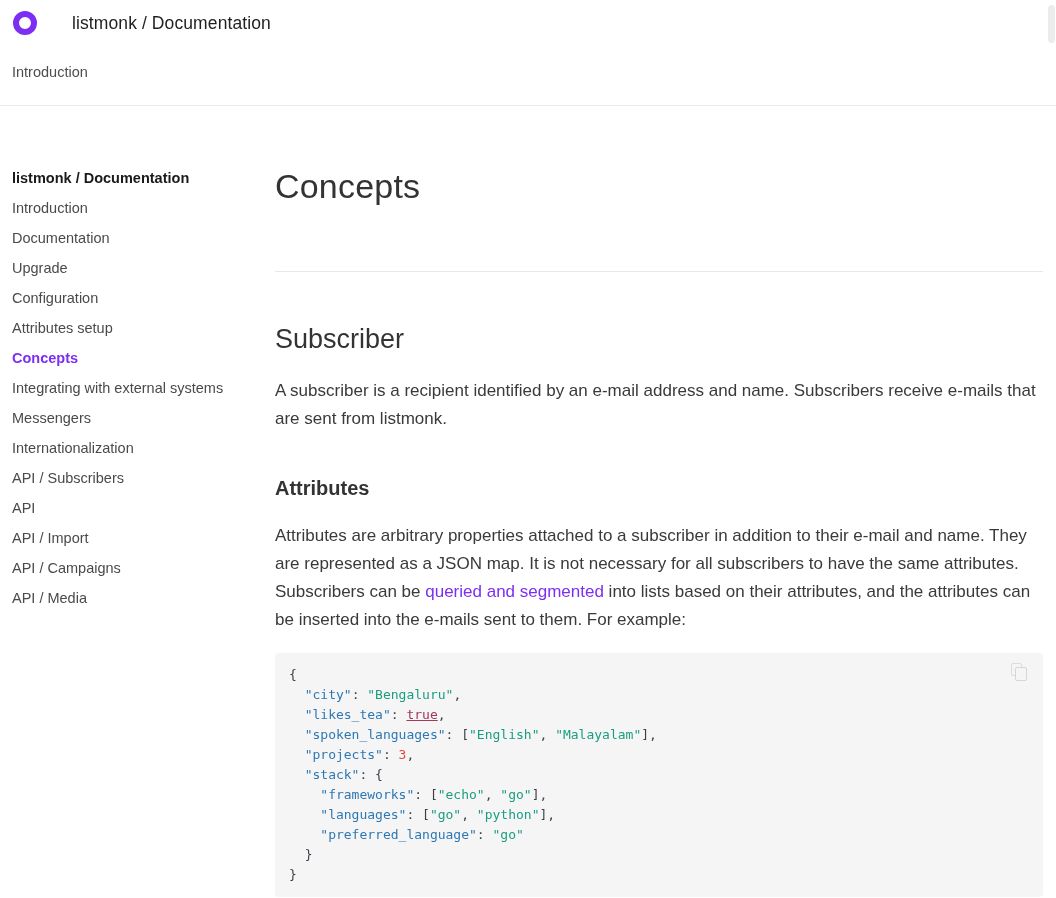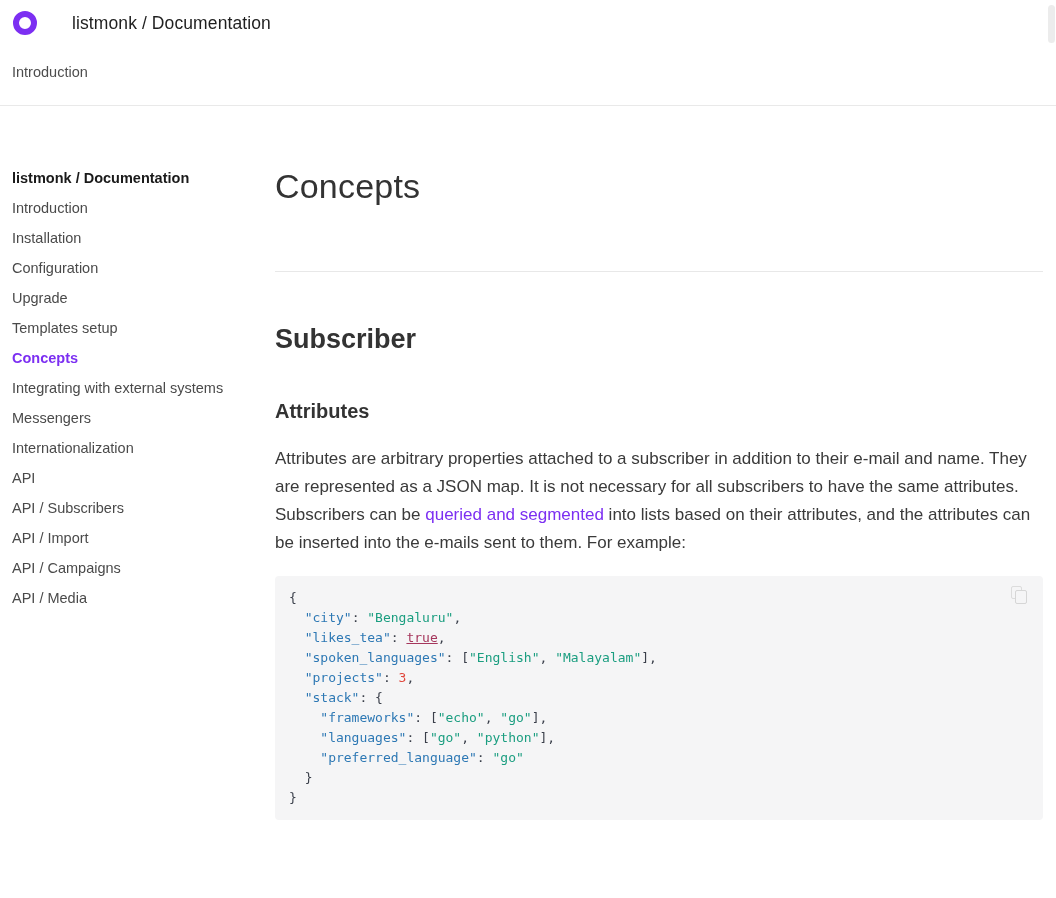--- a/index.html
+++ b/index.html
@@ -47,21 +47,21 @@
   
   main.content { flex: 1 1 auto; padding: 0 13px 14px 0; }
   .page-title {
     margin: 0; font-size: 34px; font-weight: 400; color: #333;
     line-height: 1.1; letter-spacing: .2px;
   }
   .title-divider {
     border: none; border-top: 1px solid #e8e8e8; margin: 66px 0 0 0;
   }
   .section-heading {
-    margin: 51px 0 0 0; font-size: 27px; font-weight: 700; color: #333;
+    margin: 51px 0 0 0; font-size: 27px; font-weight: 400; color: #333;
     line-height: 1.2;
   }
   .sub-heading {
     margin: 42px 0 0 0; font-size: 20px; font-weight: 700; color: #333;
     line-height: 1.3;
   }
   p.body-text {
     margin: 21px 0 0 0; font-size: 17px; line-height: 28px; color: #3a3a3a;
   }
   a.inline-link { color: var(--accent-purple, #7c2ff2); text-decoration: none; cursor: pointer; }
@@ -118,41 +118,42 @@
   <div class="breadcrumb-row">
     <a class="breadcrumb-link">Introduction</a>
   </div>
 </header>
 
 <div class="layout">
   <aside class="sidebar">
     <div class="sidebar-title">listmonk / Documentation</div>
     <nav id="sidebar-nav">
         <div class="sidebar-item">Introduction</div>
-        <div class="sidebar-item">Installation</div>
+        <div class="sidebar-item">Documentation</div>
+        <div class="sidebar-item">Upgrade</div>
         <div class="sidebar-item">Configuration</div>
-        <div class="sidebar-item">Upgrade</div>
-        <div class="sidebar-item">Templates setup</div>
+        <div class="sidebar-item">Attributes setup</div>
         <div class="sidebar-item active">Concepts</div>
         <div class="sidebar-item">Integrating with external systems</div>
         <div class="sidebar-item">Messengers</div>
         <div class="sidebar-item">Internationalization</div>
+        <div class="sidebar-item">API / Subscribers</div>
         <div class="sidebar-item">API</div>
-        <div class="sidebar-item">API / Subscribers</div>
         <div class="sidebar-item">API / Import</div>
         <div class="sidebar-item">API / Campaigns</div>
         <div class="sidebar-item">API / Media</div>
       </nav>
   </aside>
 
   <main class="content">
     <h1 class="page-title">Concepts</h1>
     <hr class="title-divider">
 
     <h2 class="section-heading">Subscriber</h2>
+    <p class="body-text">A subscriber is a recipient identified by an e-mail address and name. Subscribers receive e-mails that are sent from listmonk.</p>
 
     <h3 class="sub-heading">Attributes</h3>
     <p class="body-text"><span>Attributes are arbitrary properties attached to a subscriber in addition to their e-mail and name. They are represented as a JSON map. It is not necessary for all subscribers to have the same attributes. Subscribers can be </span><a class="inline-link">queried and segmented</a><span> into lists based on their attributes, and the attributes can be inserted into the e-mails sent to them. For example:</span></p>
 
     <div class="codeblock">
       <span class="copy-btn" title="">
         <span class="sheet-back"></span>
         <span class="sheet-front"></span>
       </span>
       <pre id="code-pre"><span class="tok-p">{</span>

